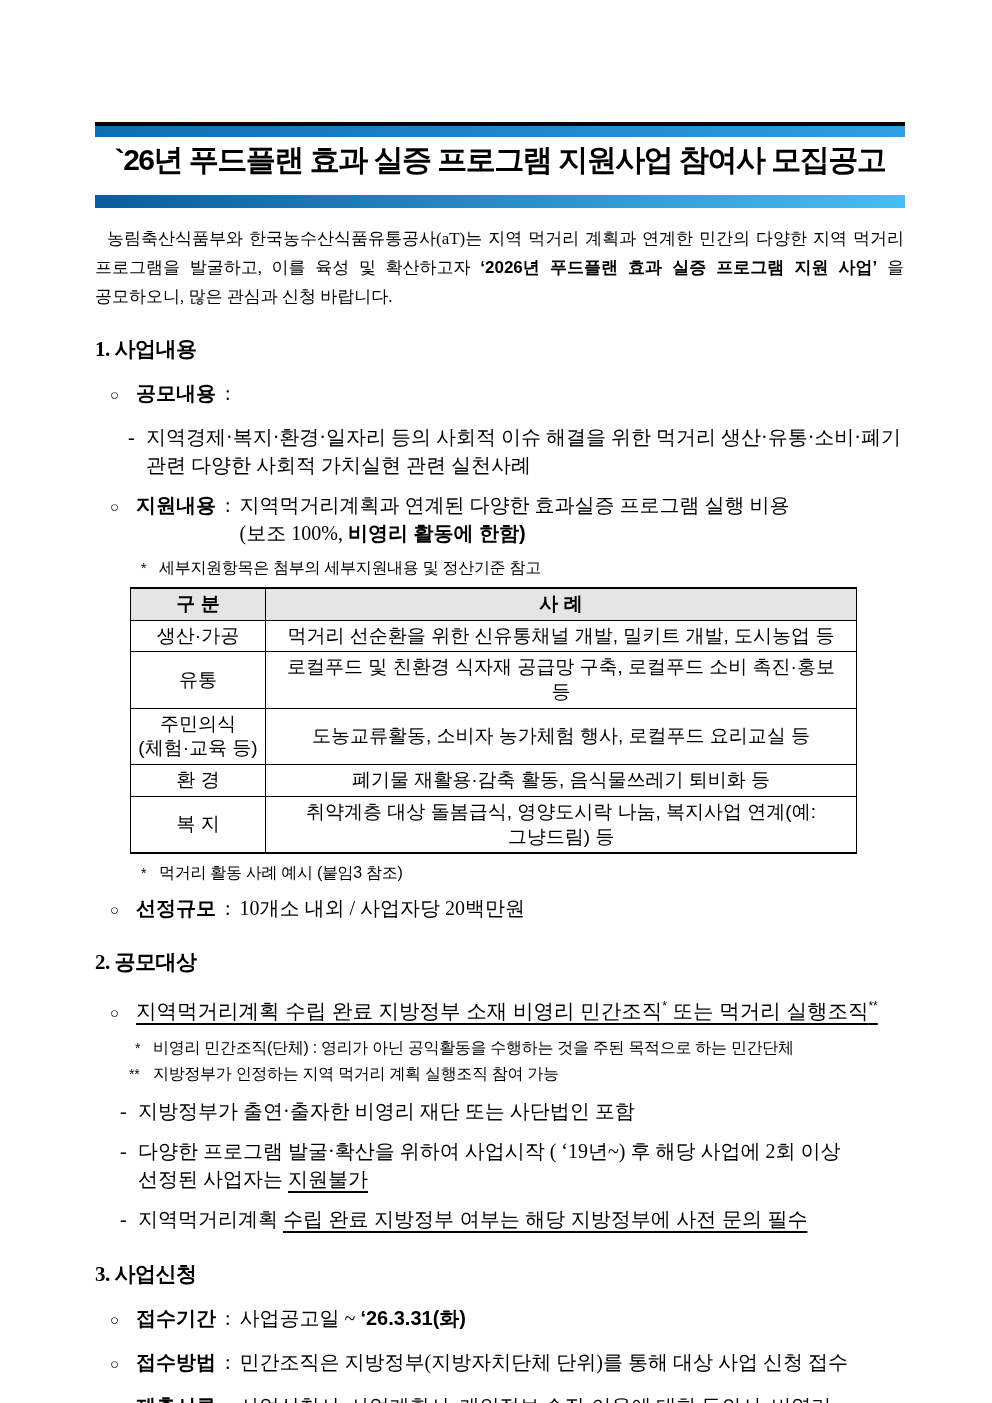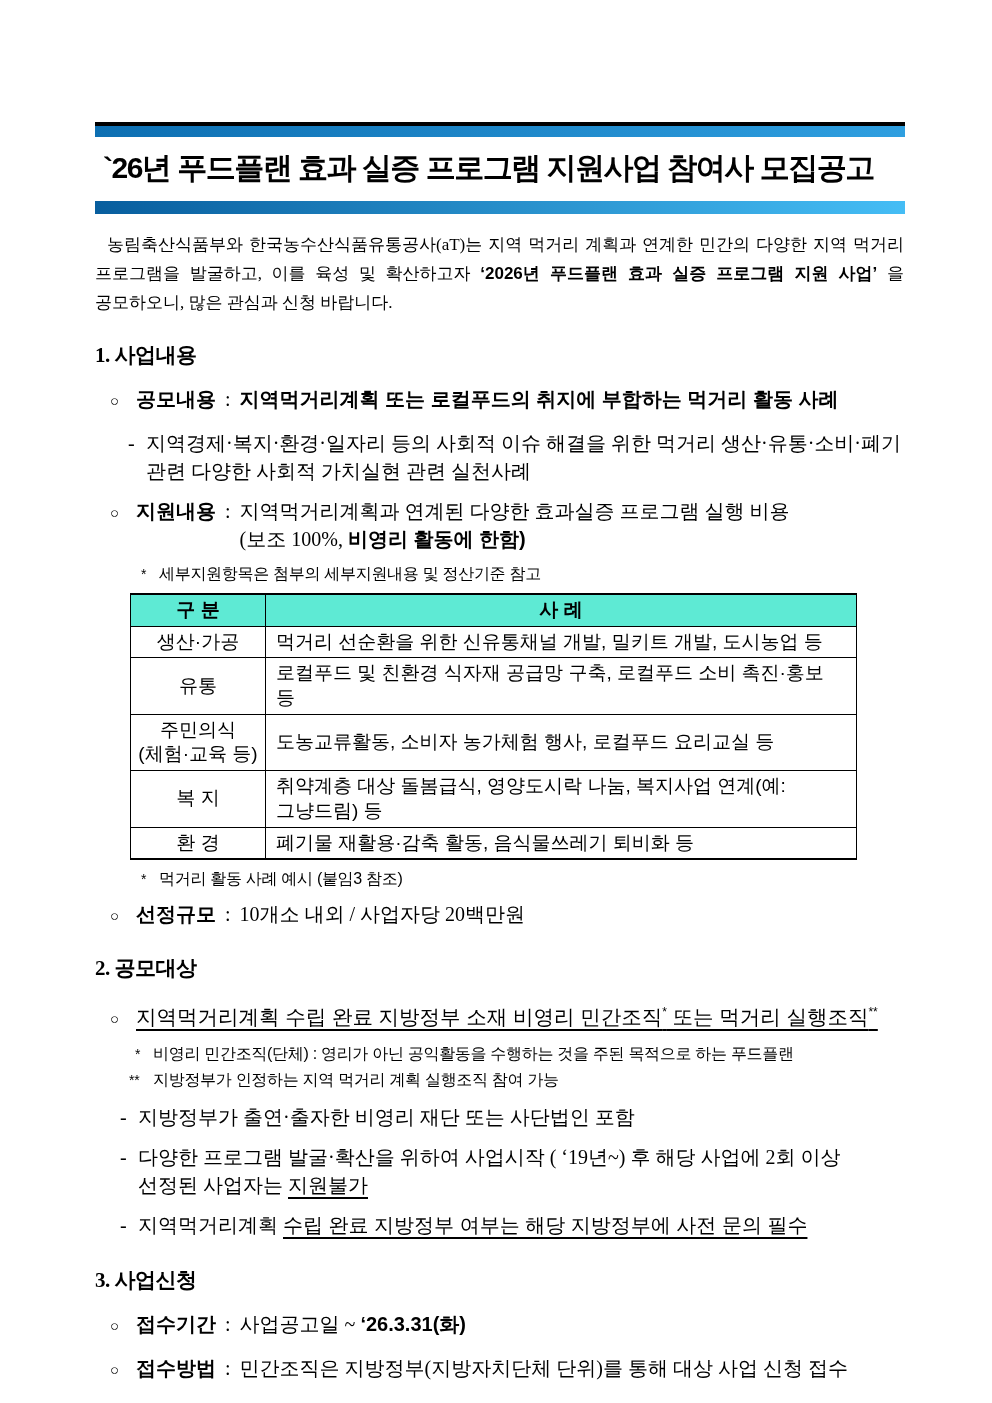--- a/index.html
+++ b/index.html
@@ -14,25 +14,25 @@
   .page { width: 992px; height: 1403px; padding: 122px 88px 0 95px; }
 
   
   .title-block { width: 810px; }
   .bar-top {
     height: 15px;
     border-top: 4px solid #000;
     background: linear-gradient(90deg, #0d6fb2, #2f9fe0);
   }
   .doc-title {
-    margin: 8px; padding: 3px 0 4px 0;
+    margin: 0; padding: 3px 0 14px 0;
     font-family: "Liberation Sans", sans-serif;
     font-size: 30px; font-weight: 800;
     letter-spacing: -1.5px;
-    text-align: left; white-space: nowrap;
+    text-align: center; white-space: nowrap;
     color: #000;
   }
   .bar-bottom {
     height: 13px;
     background: linear-gradient(90deg, #085e9e, #45bdf5);
   }
 
   
   .intro {
     margin: 16px 0 0 0;
@@ -76,26 +76,26 @@
     margin: 6px 0 12px 35px;
     width: 727px;
     border-collapse: collapse;
     font-family: "Liberation Sans", sans-serif;
     font-size: 19px; line-height: 1.3;
     word-break: keep-all;
     border: 1.5px solid #000;
     border-top-width: 2.5px; border-bottom-width: 2.5px;
   }
   .case-table th, .case-table td { border: 1px solid #000; padding: 3px 10px; }
-  .case-table th { background: #5eead4; font-weight: 700; height: 32px;
+  .case-table th { background: #e5e5e5; font-weight: 700; height: 32px;
                    border-bottom-width: 1.5px; }
   .case-table td:first-child, .case-table th:first-child {
     width: 135px; text-align: center; white-space: pre-line; padding: 3px 4px;
   }
-  .case-table td { height: 30px; }
+  .case-table td { height: 30px; text-align: center; }
 
   sup.mark { font-size: 12px; }
 
   
   .item.big { margin-bottom: 10px; }
   .item.big .headline { font-size: 20.5px; }
 </style>
 </head>
 <body>
 
@@ -108,21 +108,20 @@
   </div>
 
   <p class="intro"><span>농림축산식품부와 한국농수산식품유통공사(aT)는 지역 먹거리 계획과 연계한 민간의 다양한 지역 먹거리 프로그램을 발굴하고, 이를 육성 및 확산하고자 </span><span class="b">‘2026년 푸드플랜 효과 실증 프로그램 지원 사업’</span><span> 을 공모하오니, 많은 관심과 신청 바랍니다.</span></p>
 
   <h2 class="sec-heading">1. 사업내용</h2>
 
   <div class="item">
     <span class="bullet">○</span>
     <span class="label">공모내용</span>
     <span class="colon">:</span>
-    <div class="val"><span class="b">지역먹거리계획 또는 로컬푸드의 취지에 부합하는 먹거리 활동 사례</span></div>
   </div>
 
   <div class="subitem">
     <span class="dash">-</span>
     <div class="val">지역경제·복지·환경·일자리 등의 사회적 이슈 해결을 위한 먹거리 생산·유통·소비·폐기 관련 다양한 사회적 가치실현 관련 실천사례</div>
   </div>
 
   <div class="item">
     <span class="bullet">○</span>
     <span class="label">지원내용</span>
@@ -153,26 +152,26 @@
       <tr>
         <td>유통</td>
         <td>로컬푸드 및 친환경 식자재 공급망 구축, 로컬푸드 소비 촉진·홍보 등</td>
       </tr>
       <tr>
         <td>주민의식
 (체험·교육 등)</td>
         <td>도농교류활동, 소비자 농가체험 행사, 로컬푸드 요리교실 등</td>
       </tr>
       <tr>
+        <td>환  경</td>
+        <td>폐기물 재활용·감축 활동, 음식물쓰레기 퇴비화 등</td>
+      </tr>
+      <tr>
         <td>복  지</td>
         <td>취약계층 대상 돌봄급식, 영양도시락 나눔, 복지사업 연계(예:그냥드림) 등</td>
-      </tr>
-      <tr>
-        <td>환  경</td>
-        <td>폐기물 재활용·감축 활동, 음식물쓰레기 퇴비화 등</td>
       </tr>
     </tbody>
   </table>
 
   <div class="footnote">
     <span class="fstar">*</span>
     <span>먹거리 활동 사례 예시 (붙임3 참조)</span>
   </div>
 
   <div class="item" style="margin-top:10px;">
@@ -186,21 +185,21 @@
 
   <div class="item big">
     <span class="bullet">○</span>
     <div class="val headline">
       <span class="bu"><span>지역먹거리계획 수립 완료 지방정부 소재 비영리 민간조직</span><sup class="mark">*</sup><span> 또는 먹거리 실행조직</span><sup class="mark">**</sup></span>
     </div>
   </div>
 
   <div class="footnote tight">
     <span class="fstar">*</span>
-    <span>비영리 민간조직(단체) : 영리가 아닌 공익활동을 수행하는 것을 주된 목적으로 하는 푸드플랜</span>
+    <span>비영리 민간조직(단체) : 영리가 아닌 공익활동을 수행하는 것을 주된 목적으로 하는 민간단체</span>
   </div>
   <div class="footnote tight" style="margin-left:34px; margin-bottom:12px;">
     <span class="fstar" style="width:24px;">**</span>
     <span>지방정부가 인정하는 지역 먹거리 계획 실행조직 참여 가능</span>
   </div>
 
   <div class="subitem" style="margin-left:25px;">
     <span class="dash">-</span>
     <div class="val">지방정부가 출연·출자한 비영리 재단 또는 사단법인 포함</div>
   </div>

